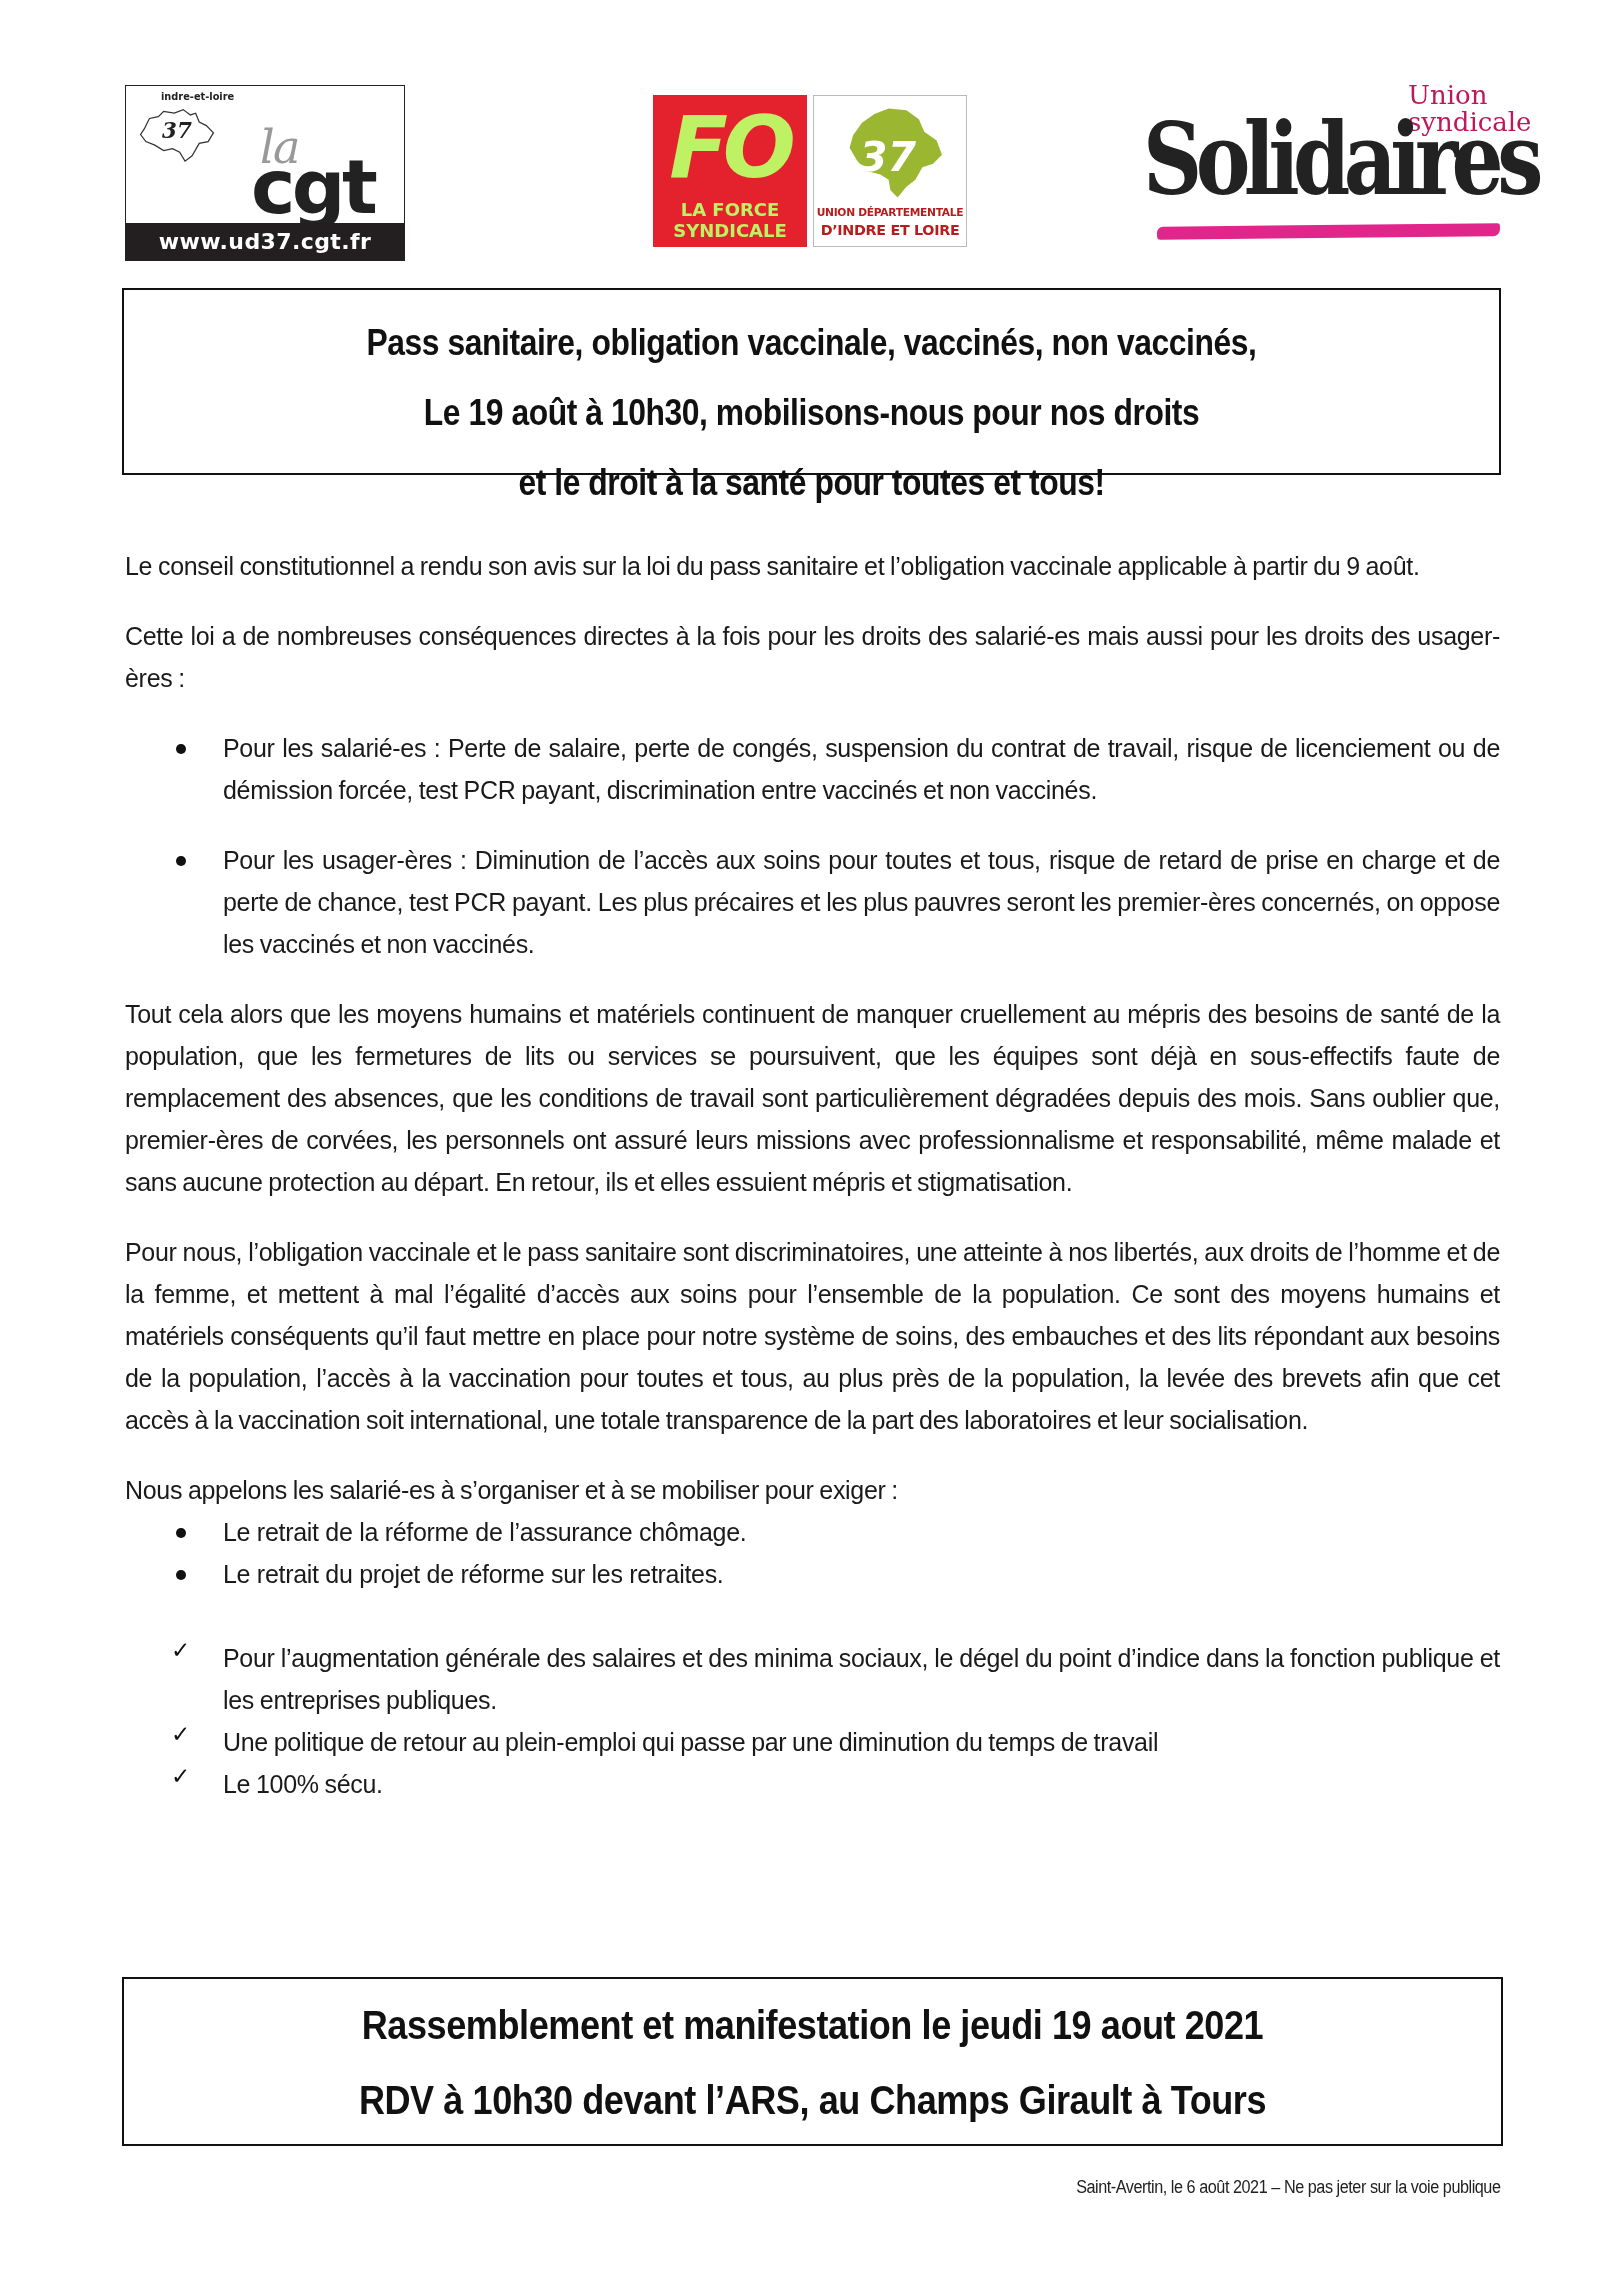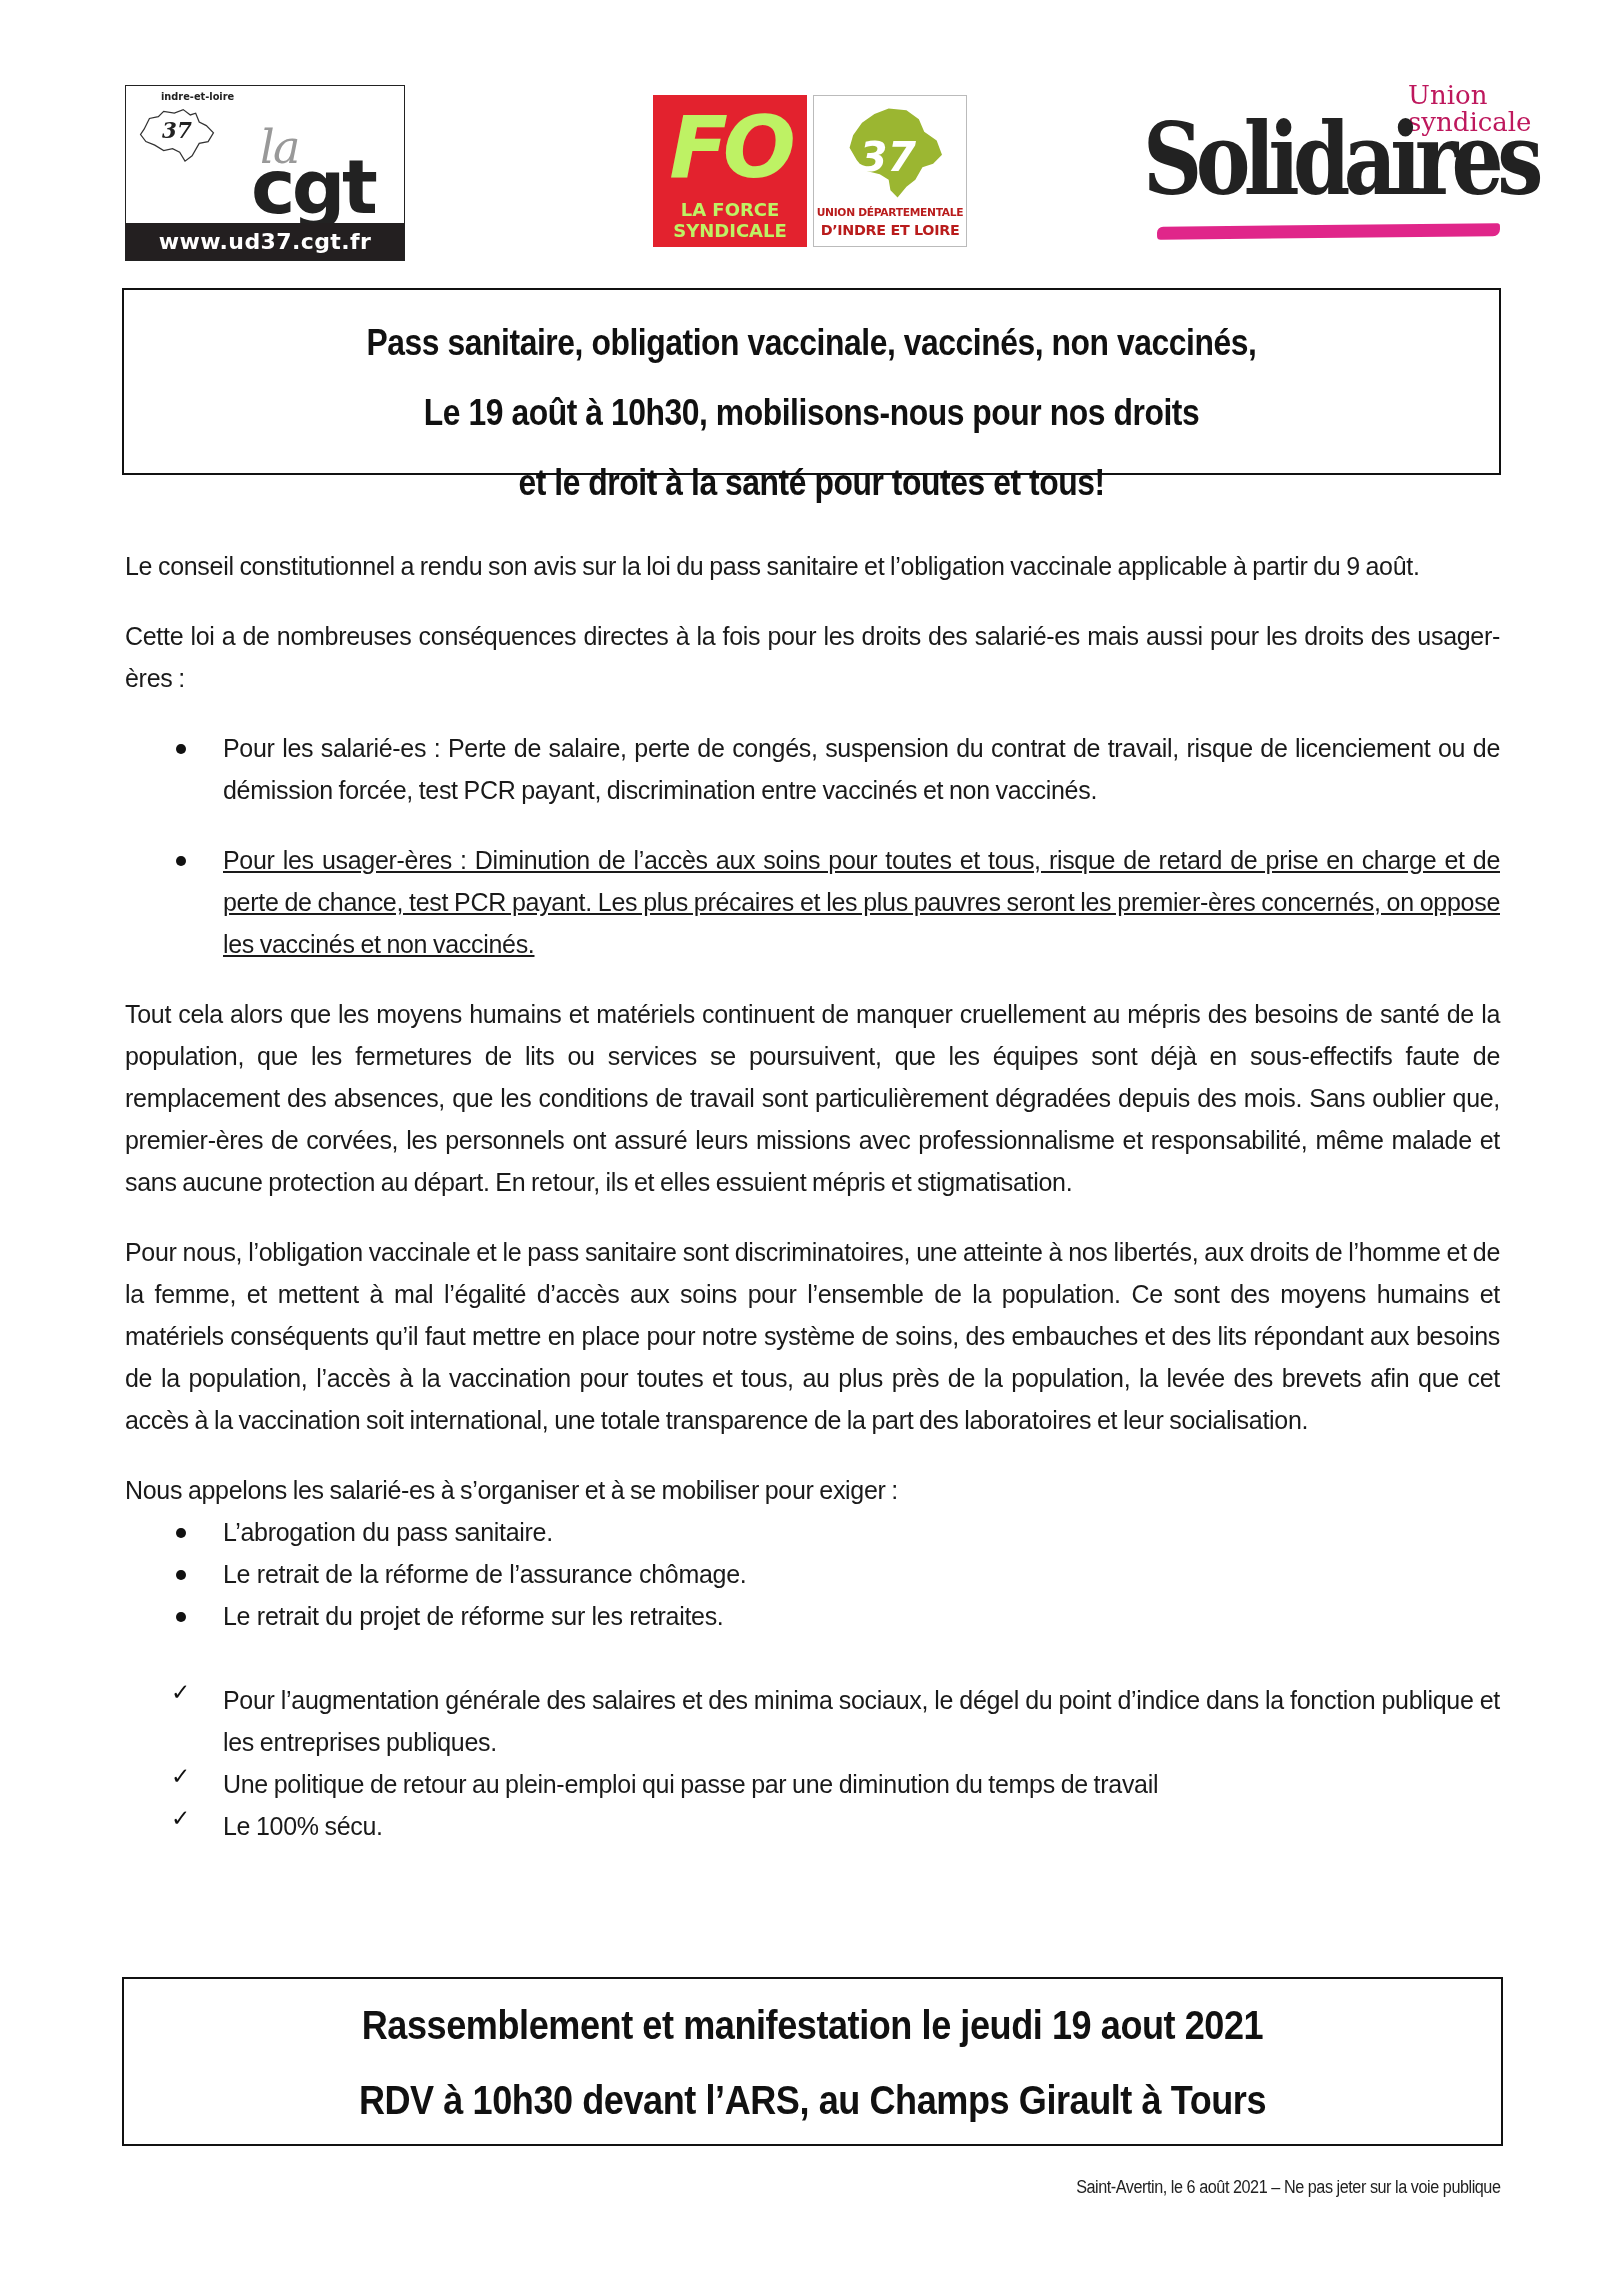--- a/index.html
+++ b/index.html
@@ -85,21 +85,21 @@
   }
 
   
   .body {
     position: absolute; left: 125px; top: 545px; width: 1375px;
     font: 25px "Liberation Sans", sans-serif; line-height: 42px; color: #1a1a1a;
   }
   .para { text-align: justify; margin-bottom: 28px; letter-spacing: -0.3px; word-spacing: -0.9px; }
   .bullets { list-style: none; margin: 0 0 28px 0; }
   .bullets li { position: relative; padding-left: 98px; text-align: justify; margin-bottom: 28px; letter-spacing: -0.3px; word-spacing: -0.9px; }
-  .bullets li:last-child { margin-bottom: 0; text-decoration: underline; }
+  .bullets li:last-child { margin-bottom: 0; }
   .bullets .dot {
     position: absolute; left: 51px; top: 17px; width: 9.8px; height: 9.8px; border-radius: 50%; background: #111;
   }
   .demands { list-style: none; margin: 0 0 42px 0; }
   .demands li { position: relative; padding-left: 98px; letter-spacing: -0.3px; }
   .demands .dot {
     position: absolute; left: 51px; top: 17px; width: 9.8px; height: 9.8px; border-radius: 50%; background: #111;
   }
   .checks { list-style: none; margin: 0; }
   .checks li { position: relative; padding-left: 98px; text-align: justify; letter-spacing: -0.3px; word-spacing: -0.9px; }
@@ -187,24 +187,20 @@
     </li>
   </ul>
 
   <p class="para">Tout cela alors que les moyens humains et matériels continuent de manquer cruellement au mépris des besoins de santé de la population, que les fermetures de lits ou services se poursuivent, que les équipes sont déjà en sous-effectifs faute de remplacement des absences, que les conditions de travail sont particulièrement dégradées depuis des mois. Sans oublier que, premier-ères de corvées, les personnels ont assuré leurs missions avec professionnalisme et responsabilité, même malade et sans aucune protection au départ. En retour, ils et elles essuient mépris et stigmatisation.</p>
   <p class="para">Pour nous, l’obligation vaccinale et le pass sanitaire sont discriminatoires, une atteinte à nos libertés, aux droits de l’homme et de la femme, et mettent à mal l’égalité d’accès aux soins pour l’ensemble de la population.  Ce sont des moyens humains et matériels conséquents qu’il faut mettre en place pour notre système de soins, des embauches et des lits répondant aux besoins de la population, l’accès à la vaccination pour toutes et tous, au plus près de la population, la levée des brevets afin que cet accès à la vaccination soit international, une totale transparence de la part des laboratoires et leur socialisation.</p>
 
   <p class="para call-intro">Nous appelons les salarié-es à s’organiser et à se mobiliser pour exiger :</p>
   <ul class="demands">
     <li>
       <span class="dot"></span>
-      <span>L’abrogation du pass sanitaire.</span>
-    </li>
-    <li>
-      <span class="dot"></span>
       <span>Le retrait de la réforme de l’assurance chômage.</span>
     </li>
     <li>
       <span class="dot"></span>
       <span>Le retrait du projet de réforme sur les retraites.</span>
     </li>
   </ul>
 
   <ul class="checks">
     <li>

